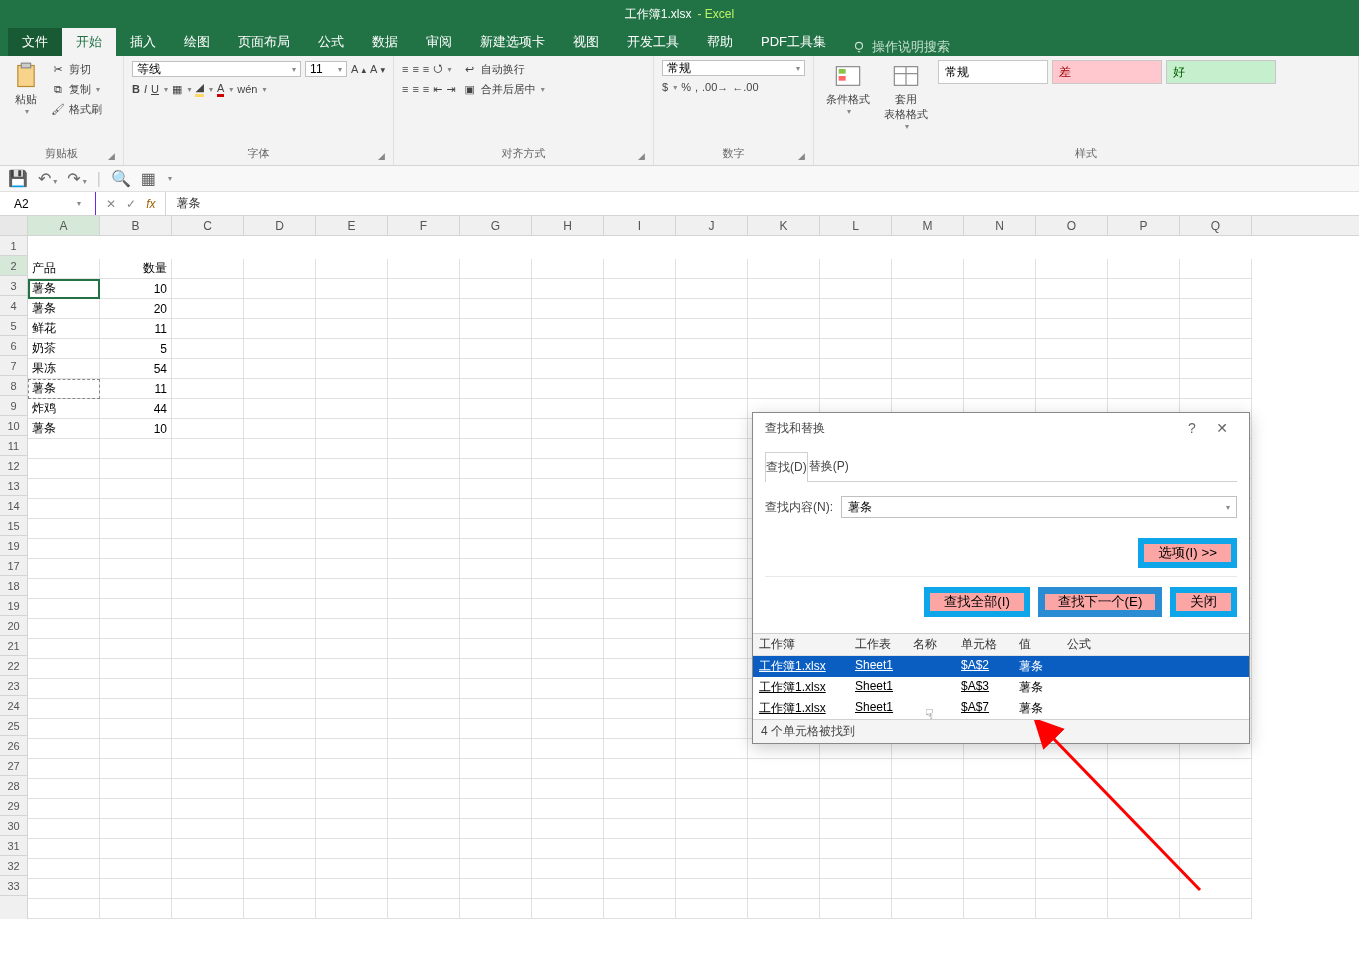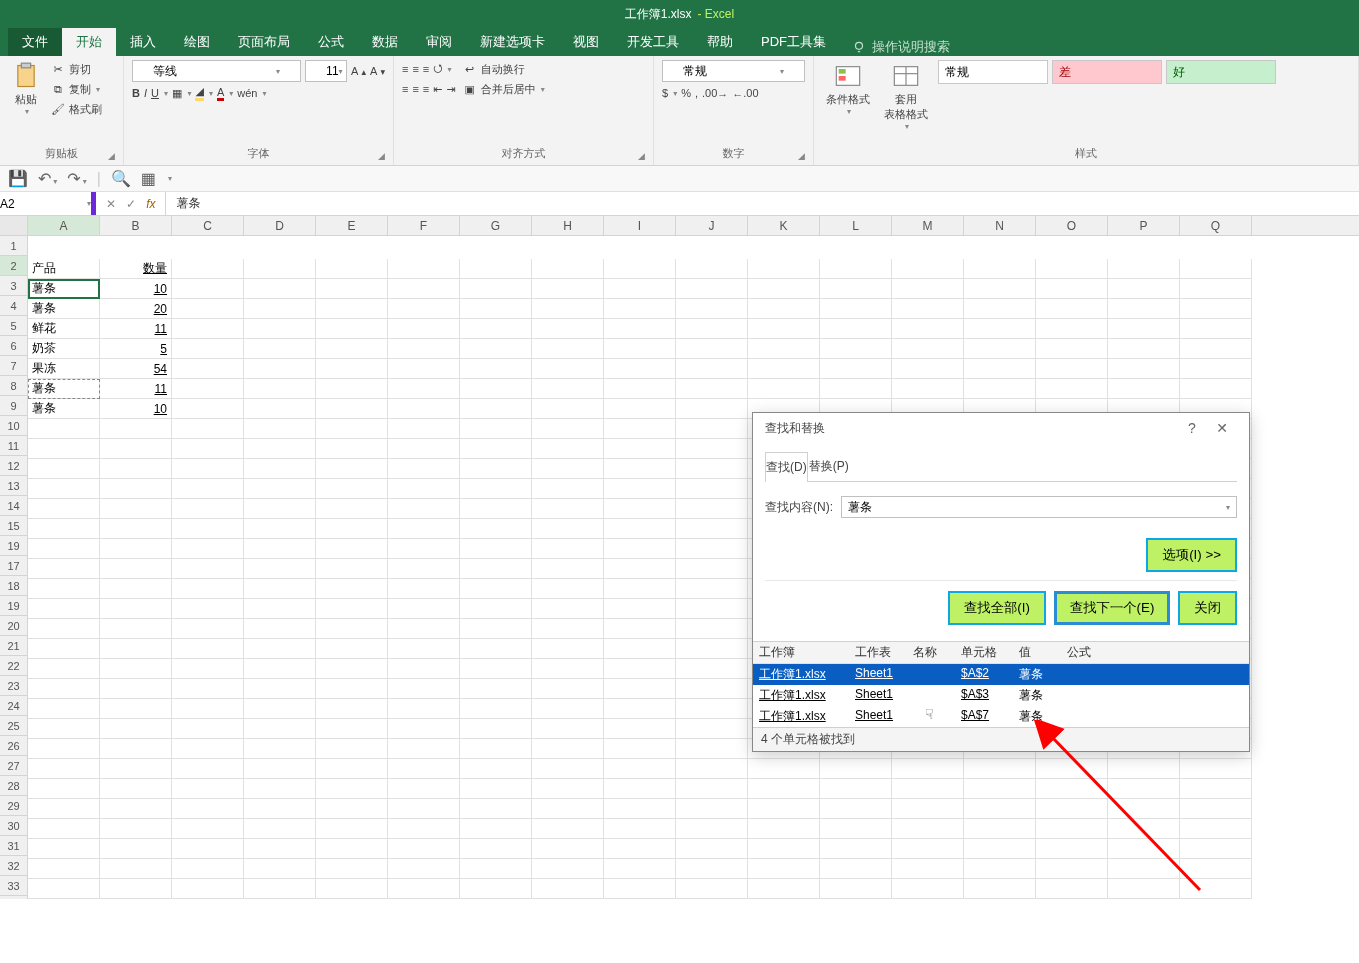--- a/index.html
+++ b/index.html
@@ -26,71 +26,71 @@
 .col { display: flex; flex-direction: column; gap: 2px; }
 .row { display: flex; gap: 4px; align-items: center; }
 
 .big-btn { display: flex; flex-direction: column; align-items: center; font-size: 11px; color: #444; padding: 2px 4px; cursor: pointer; }
 .big-btn .ico { width: 28px; height: 28px; margin-bottom: 2px; }
 
 .small-btn { font-size: 11px; color: #444; display: flex; align-items: center; gap: 3px; cursor: pointer; height: 18px; }
 .icon16 { width: 16px; height: 16px; display: inline-flex; align-items: center; justify-content: center; }
 .dd { font-size: 8px; color: #888; margin-left: 2px; }
 
-.combo { height: 22px; border: 1px solid #c0c0c0; background: #fff; display: flex; align-items: center; padding: 0 20px; font-size: 12px; }
+.combo { height: 16px; border: 1px solid #c0c0c0; background: #fff; display: flex; align-items: center; padding: 0 4px; font-size: 12px; }
 .combo .dd { margin-left: auto; }
 
 .style-cell { border: 1px solid #c8c8c8; height: 24px; width: 110px; display: flex; align-items: center; padding: 0 6px; font-size: 12px; cursor: pointer; }
 
 
 .qat { height: 26px; background: #f8f8f8; border-bottom: 1px solid #e0e0e0; display: flex; align-items: center; gap: 10px; padding: 0 8px; color: #666; }
 
 
 .fbar { height: 24px; border-bottom: 1px solid #d4d4d4; display: flex; align-items: stretch; font-size: 12px; }
-.namebox { width: 96px; border-right: 5px solid #6d28d9; display: flex; align-items: center; padding: 0 0; background: #fff; }
+.namebox { width: 96px; border-right: 1px solid #6d28d9; display: flex; align-items: center; padding: 0 14px; background: #fff; }
 .namebox .dd { margin-left: auto; }
 .fbtns { display: flex; align-items: center; gap: 10px; padding: 0 10px; border-right: 1px solid #d4d4d4; color: #888; }
 .fx { font-style: italic; color: #a16207; }
 .formula-input { flex: 1; padding: 0 10px; display: flex; align-items: center; color: #333; }
 
 
 .grid-area { position: relative; }
 .col-headers { display: flex; height: 20px; background: #f0f0f0; border-bottom: 1px solid #d4d4d4; }
 .ch { border-right: 1px solid #d4d4d4; text-align: center; font-size: 12px; color: #555; display: flex; align-items: center; justify-content: center; }
 .ch.corner { width: 28px; background: #e8e8e8; }
 .ch.sel { background: #d6e9d8; }
 
 .grid-body { display: flex; }
 .row-headers { width: 28px; background: #f0f0f0; border-right: 1px solid #d4d4d4; }
 .rh { height: 20px; border-bottom: 1px solid #d4d4d4; font-size: 11px; color: #555; display: flex; align-items: center; justify-content: center; }
 .rh.sel { background: #d6e9d8; }
 
 .cells { position: relative; margin-top: 23px; }
 .crow { display: flex; height: 20px; }
 .cell { border-right: 1px solid #e0e0e0; border-bottom: 1px solid #e0e0e0; font-size: 12px; padding: 0 4px; display: flex; align-items: center; overflow: hidden; }
-.cell.num { justify-content: flex-end; text-decoration: underline; }
+.cell.num { justify-content: flex-end; }
 
 .active-cell-border { position: absolute; border: 2px solid #217346; pointer-events: none; }
 .dashed-sel { position: absolute; border: 1px dashed #888; pointer-events: none; }
 
 
 .dialog { position: absolute; background: #fff; border: 1px solid #888; box-shadow: 0 4px 16px rgba(0,0,0,0.2); font-size: 12px; }
 .dlg-title { height: 30px; display: flex; align-items: center; padding: 12px 12px; color: #444; }
 .dlg-title .spacer { flex: 1; }
 .dlg-title .q, .dlg-title .x { width: 30px; text-align: center; color: #666; cursor: pointer; font-size: 14px; }
 .dlg-body { padding: 8px 12px; }
 .dlg-tabs { display: flex; border-bottom: 1px solid #d0d0d0; }
 .dtab { padding: 6px 0; border: 1px solid transparent; border-bottom: none; color: #444; cursor: pointer; }
 .dtab.active { border-color: #d0d0d0; background: #fff; position: relative; top: 1px; }
 .fieldrow { display: flex; align-items: center; margin: 14px 0 20px 0; gap: 8px; }
 .fieldrow label { color: #444; }
 .fieldrow .tinput { flex: 1; border: 1px solid #c0c0c0; height: 22px; padding: 0 6px; display: flex; align-items: center; }
 .fieldrow .tinput .dd { margin-left: auto; }
 .btnrow { display: flex; justify-content: flex-end; gap: 8px; margin: 8px 0; }
-.btn { border: 2px solid #0ea5e9; background: #bef264; padding: 6px 14px; cursor: pointer; }
+.btn { border: 6px solid #0ea5e9; background: #fca5a5; padding: 0 14px; cursor: pointer; }
 .btn.primary { border-color: #2a8dd4; box-shadow: 0 0 0 1px #2a8dd4 inset; }
 
 .results-head { display: flex; border-top: 1px solid #d0d0d0; background: #f4f4f4; font-size: 12px; color: #333; }
 .results-head > div, .result-row > div { padding: 2px 6px; }
 .results-body { max-height: 80px; overflow: auto; border-top: 1px solid #e0e0e0; }
 .result-row { display: flex; font-size: 12px; cursor: pointer; }
 .result-row.sel { background: #0a5ec2; color: #fff; }
 .result-row .link { text-decoration: underline; }
 .status { background: #f4f4f4; border-top: 1px solid #d0d0d0; padding: 3px 8px; color: #444; }
 
@@ -495,20 +495,39 @@
           <div class="cell col-w"></div>
           <div class="cell col-w"></div>
           <div class="cell col-w"></div>
           <div class="cell col-w"></div>
           <div class="cell col-w"></div>
           <div class="cell col-w"></div>
           <div class="cell col-w"></div>
           <div class="cell col-w"></div>
         </div>
         <div class="crow">
+          <div class="cell col-w">炸鸡</div>
+          <div class="cell col-w num">44</div>
+          <div class="cell col-w"></div>
+          <div class="cell col-w"></div>
+          <div class="cell col-w"></div>
+          <div class="cell col-w"></div>
+          <div class="cell col-w"></div>
+          <div class="cell col-w"></div>
+          <div class="cell col-w"></div>
+          <div class="cell col-w"></div>
+          <div class="cell col-w"></div>
+          <div class="cell col-w"></div>
+          <div class="cell col-w"></div>
+          <div class="cell col-w"></div>
+          <div class="cell col-w"></div>
+          <div class="cell col-w"></div>
+          <div class="cell col-w"></div>
+        </div>
+        <div class="crow">
           <div class="cell col-w">薯条</div>
           <div class="cell col-w num">10</div>
           <div class="cell col-w"></div>
           <div class="cell col-w"></div>
           <div class="cell col-w"></div>
           <div class="cell col-w"></div>
           <div class="cell col-w"></div>
           <div class="cell col-w"></div>
           <div class="cell col-w"></div>
           <div class="cell col-w"></div>

